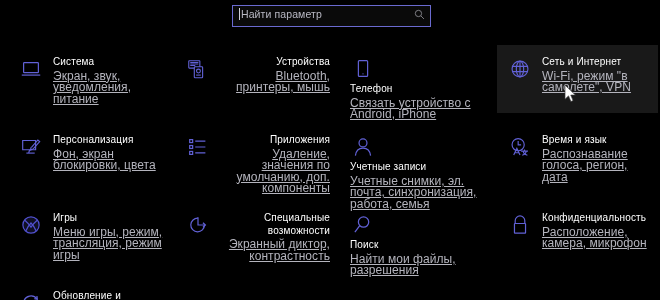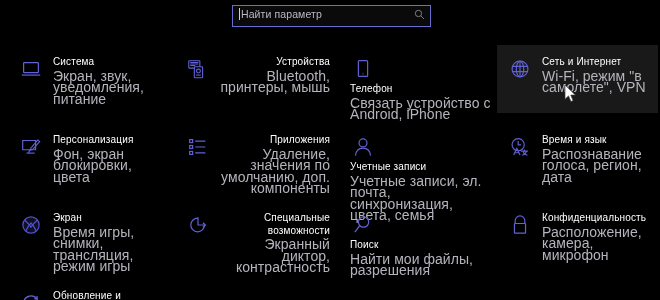--- a/index.html
+++ b/index.html
@@ -106,24 +106,25 @@
 
   .tile-title {
     font-size: 10px;
     line-height: 12.5px;
     color: #ffffff;
     letter-spacing: 0.15px;
     margin-bottom: 2px;
   }
 
   .tile-sub {
-    font-size: 14px;
+    font-size: 12px;
     line-height: 11.5px;
     color: #b4b4bd;
     letter-spacing: 0.05px;
+    text-decoration: underline;
   }
 
   
   .c0 { left: 8px; }
   .c1 { left: 175px; text-align: right; }
   .c2 { left: 340px; flex-direction: column; }
   .c3 { left: 497px; }
 
   
   .r0 { top: 2px; }
@@ -249,21 +250,21 @@
 
   <div class="tile c2 r1">
     <span class="tile-icon">
       <svg viewBox="0 0 26 26" width="24" height="24" fill="none" stroke="#6161d6" stroke-width="1.3">
         <circle cx="13" cy="8.6" r="4.3"></circle>
         <path d="M4.8 22.4 C5.4 16.9 8.7 14.2 13 14.2 C17.3 14.2 20.6 16.9 21.2 22.4"></path>
       </svg>
     </span>
     <div class="tile-text">
       <div class="tile-title">Учетные записи</div>
-      <div class="tile-sub">Учетные записи, эл. почта, синхронизация, цвета, семья</div>
+      <div class="tile-sub">Учетные снимки, эл. почта, синхронизация, работа, семья</div>
     </div>
   </div>
 
   <div class="tile c3 r1">
     <span class="tile-icon">
       <svg viewBox="0 0 26 26" width="24" height="24" fill="none" stroke="#6161d6" stroke-width="1.25">
         <circle cx="11" cy="10.5" r="6.6"></circle>
         <path d="M11 6.6 V10.7 H14.2"></path>
         <path d="M6.2 21.6 L9.6 14.4 L13 21.6 M7.6 19.2 H11.8"></path>
         <path d="M14.2 17.4 H21.6 M17.9 15.6 V17.4"></path>
@@ -279,22 +280,22 @@
 
   <div class="tile c0 r2">
     <span class="tile-icon">
       <svg viewBox="0 0 26 26" width="24" height="24" fill="none" stroke="#5151cf" stroke-width="1.3">
         <circle cx="13" cy="13" r="8.8" fill="#101024"></circle>
         <path d="M7.4 19.6 C9 15.6 11.2 12.6 13 10.8 C14.8 12.6 17 15.6 18.6 19.6"></path>
         <path d="M6 7.6 C8.4 9.6 11 12.6 13 15.4 C15 12.6 17.6 9.6 20 7.6"></path>
       </svg>
     </span>
     <div class="tile-text">
-      <div class="tile-title">Экран</div>
-      <div class="tile-sub">Время игры, снимки, трансляция, режим игры</div>
+      <div class="tile-title">Игры</div>
+      <div class="tile-sub">Меню игры, режим, трансляция, режим игры</div>
     </div>
   </div>
 
   <div class="tile c1 r2">
     <span class="tile-icon">
       <svg viewBox="0 0 26 26" width="24" height="24" fill="none" stroke="#6161d6" stroke-width="1.3">
         <path d="M13 4.6 V13 H20.8"></path>
         <path d="M20 13 A7.4 7.4 0 1 1 13 5.6"></path>
         <path d="M18.4 10.6 L21 13 L18.4 15.4"></path>
       </svg>

